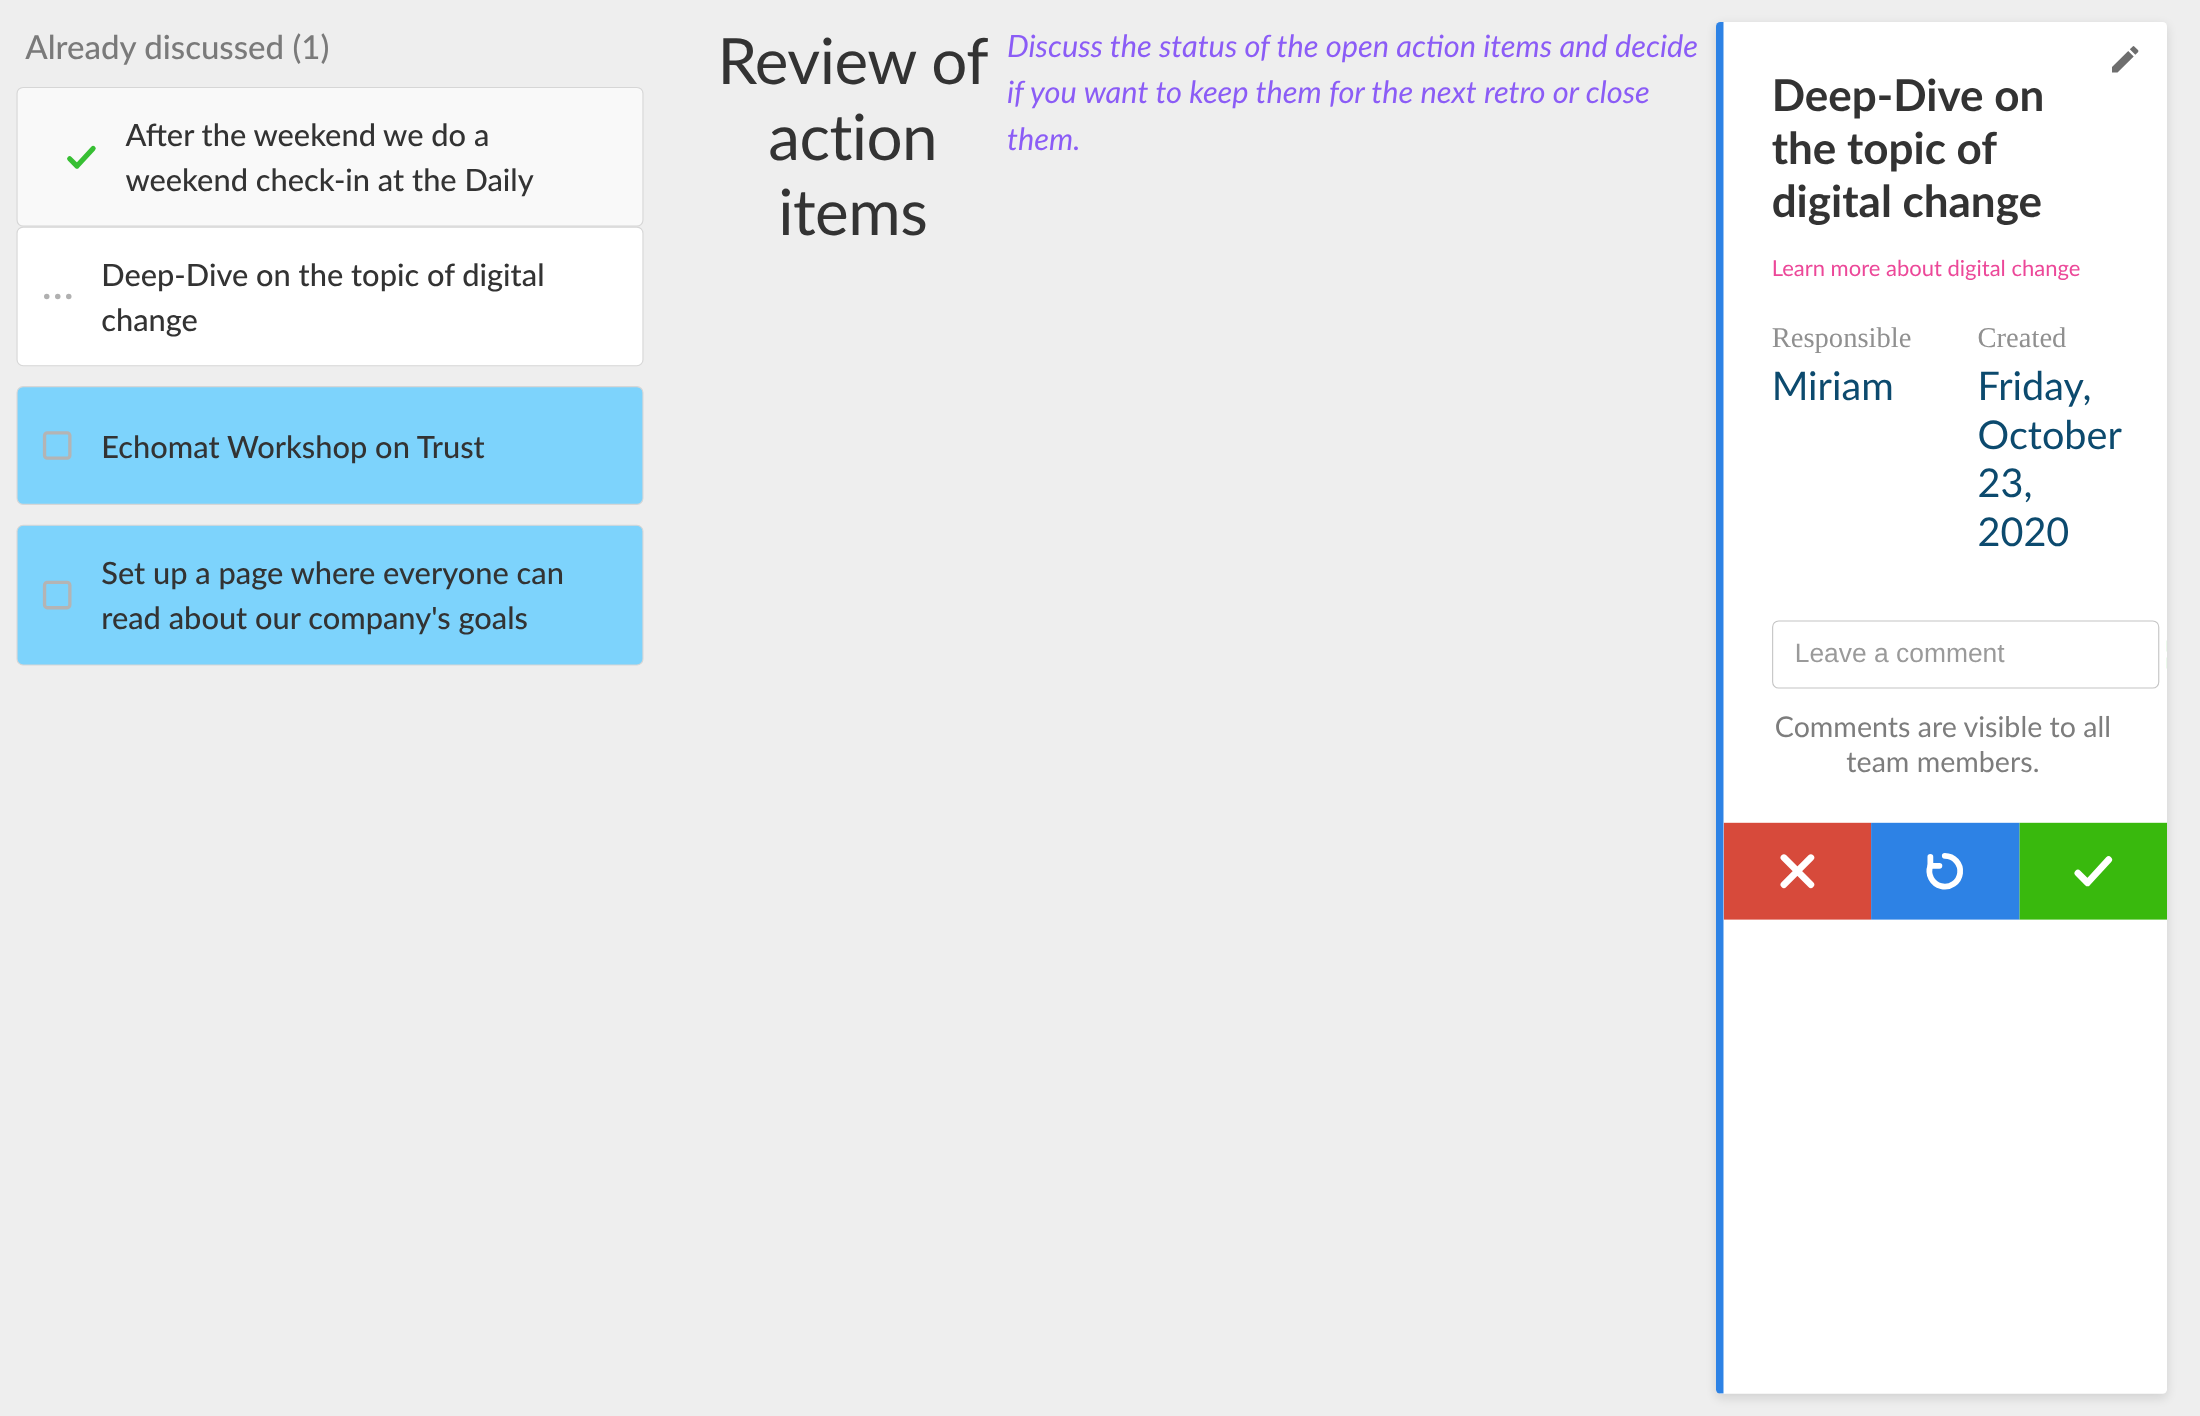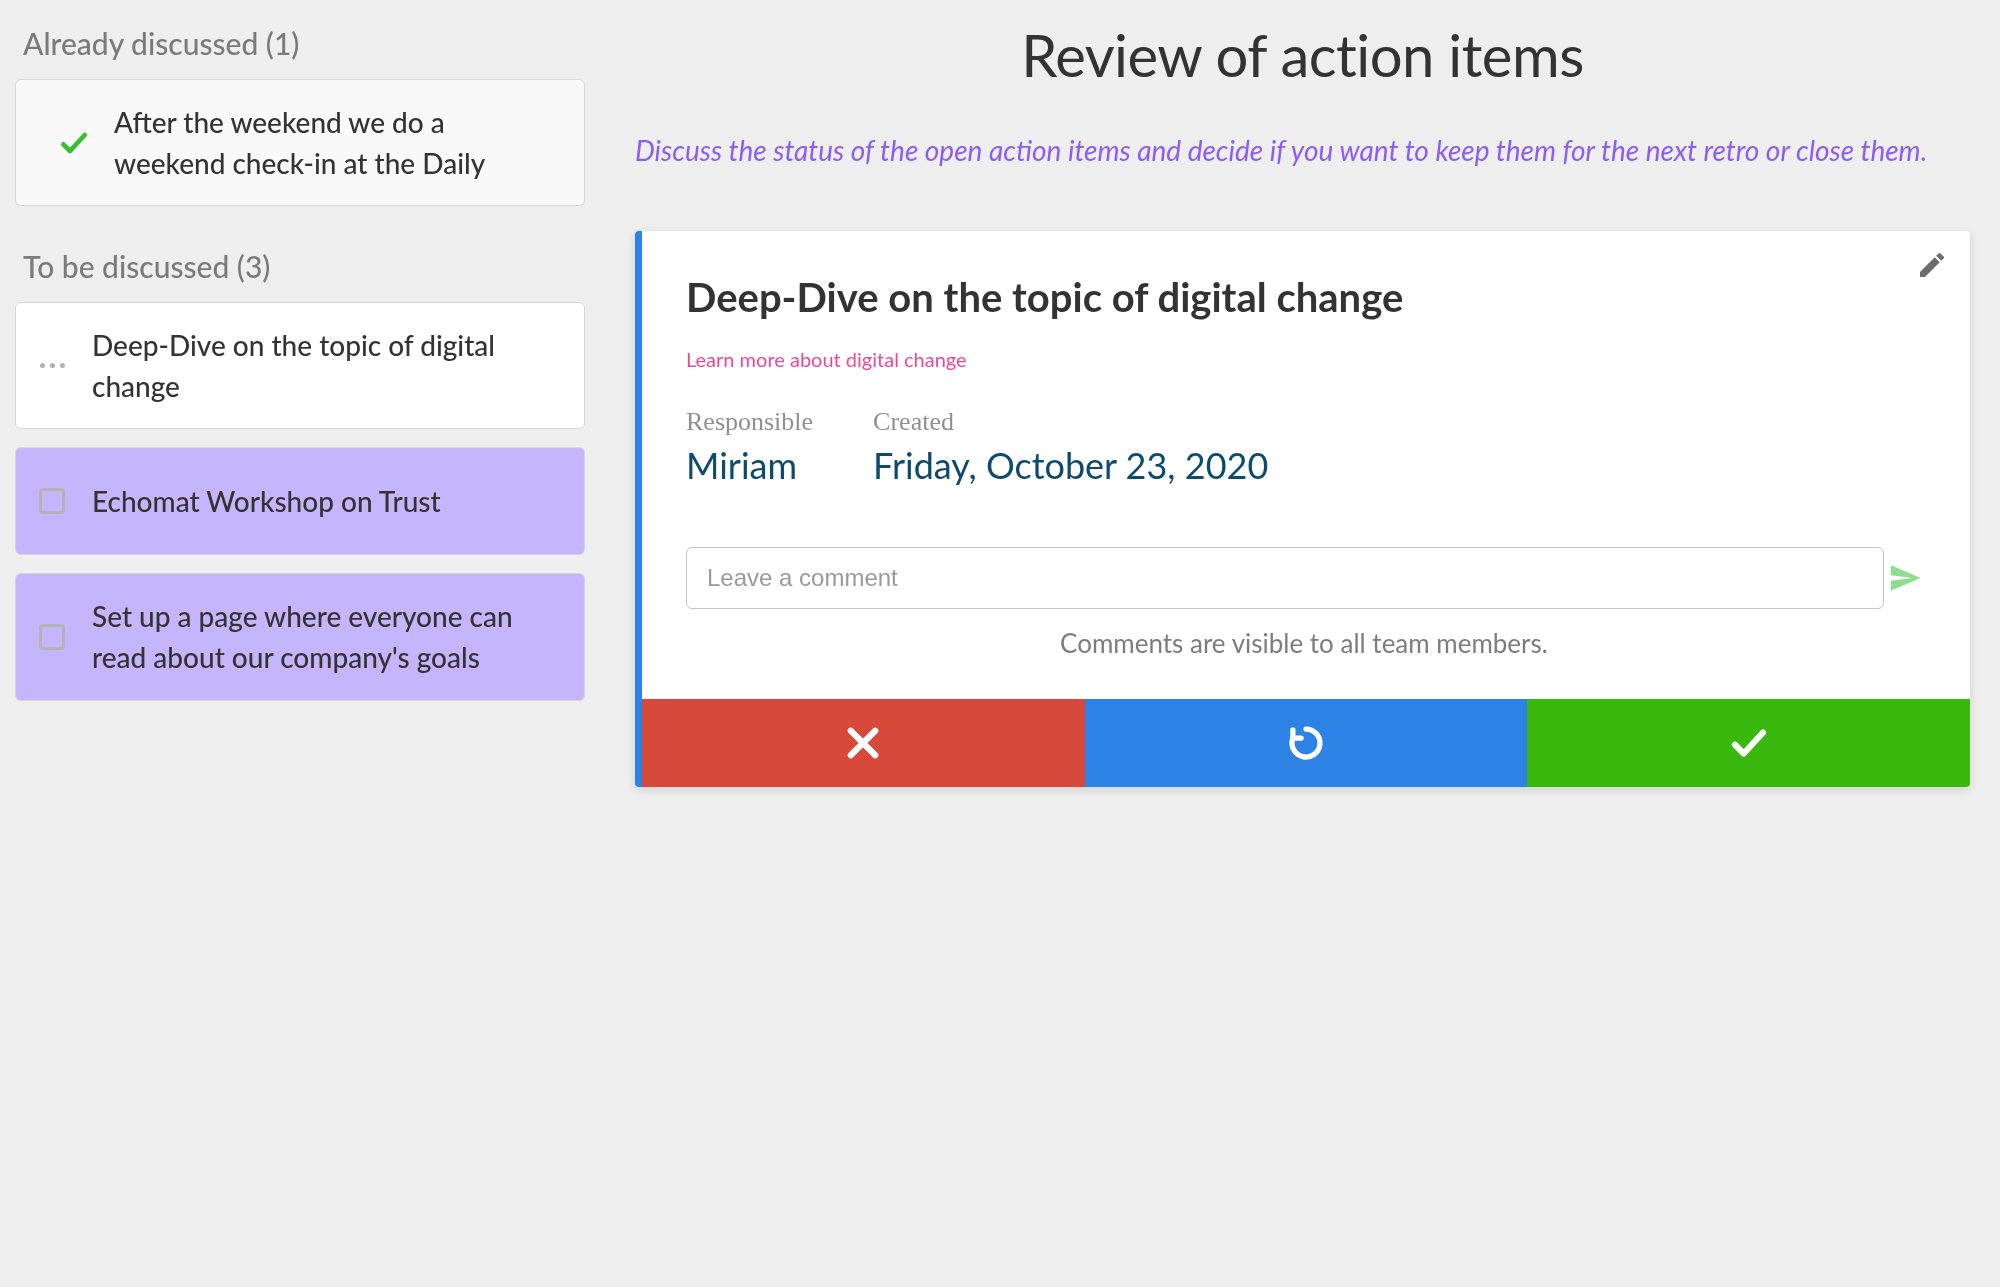--- a/index.html
+++ b/index.html
@@ -35,21 +35,21 @@
     flex-direction: column;
     gap: 18px;
   }
   .item-card {
     display: flex;
     align-items: center;
     gap: 20px;
     border: 1px solid #d6d6d6;
     border-radius: 6px;
     padding: 22px 24px 22px 16px;
-    background: #c4b5fd;
+    background: #7dd3fc;
     min-height: 108px;
   }
   .item-card.done { background: #f9f9f9; padding-left: 38px; }
   .item-card.active {
     background: #ffffff;
   }
   .item-icon {
     width: 40px;
     flex: 0 0 40px;
     display: flex;
@@ -79,21 +79,21 @@
   }
   .dots span {
     width: 5px; height: 5px;
     border-radius: 50%;
     background: #b0b0b0;
   }
   
   .main {
     flex: 1;
     display: flex;
-    flex-direction: column;
+    flex-direction: row;
   }
   .main-title {
     font-size: 58px;
     font-weight: 400;
     color: #333333;
     text-align: center;
     margin: 0 0 40px 0;
     letter-spacing: -0.5px;
   }
   .main-desc {
@@ -202,21 +202,20 @@
       <div class="item-card done">
         <div class="item-icon">
           <svg class="check-svg" viewBox="0 0 24 24">
               <path d="M4 13 L9 18 L20 6"></path>
             </svg>
         </div>
         <div class="item-text">After the weekend we do a weekend check-in at the Daily</div>
       </div>
     </div>
 
-    <div class="section-heading second-heading">To be discussed (3)</div>
 
     <div class="card-list">
 
       <div class="item-card active">
         <div class="item-icon">
           <div class="dots">
               <span></span>
               <span></span>
               <span></span>
             </div>

